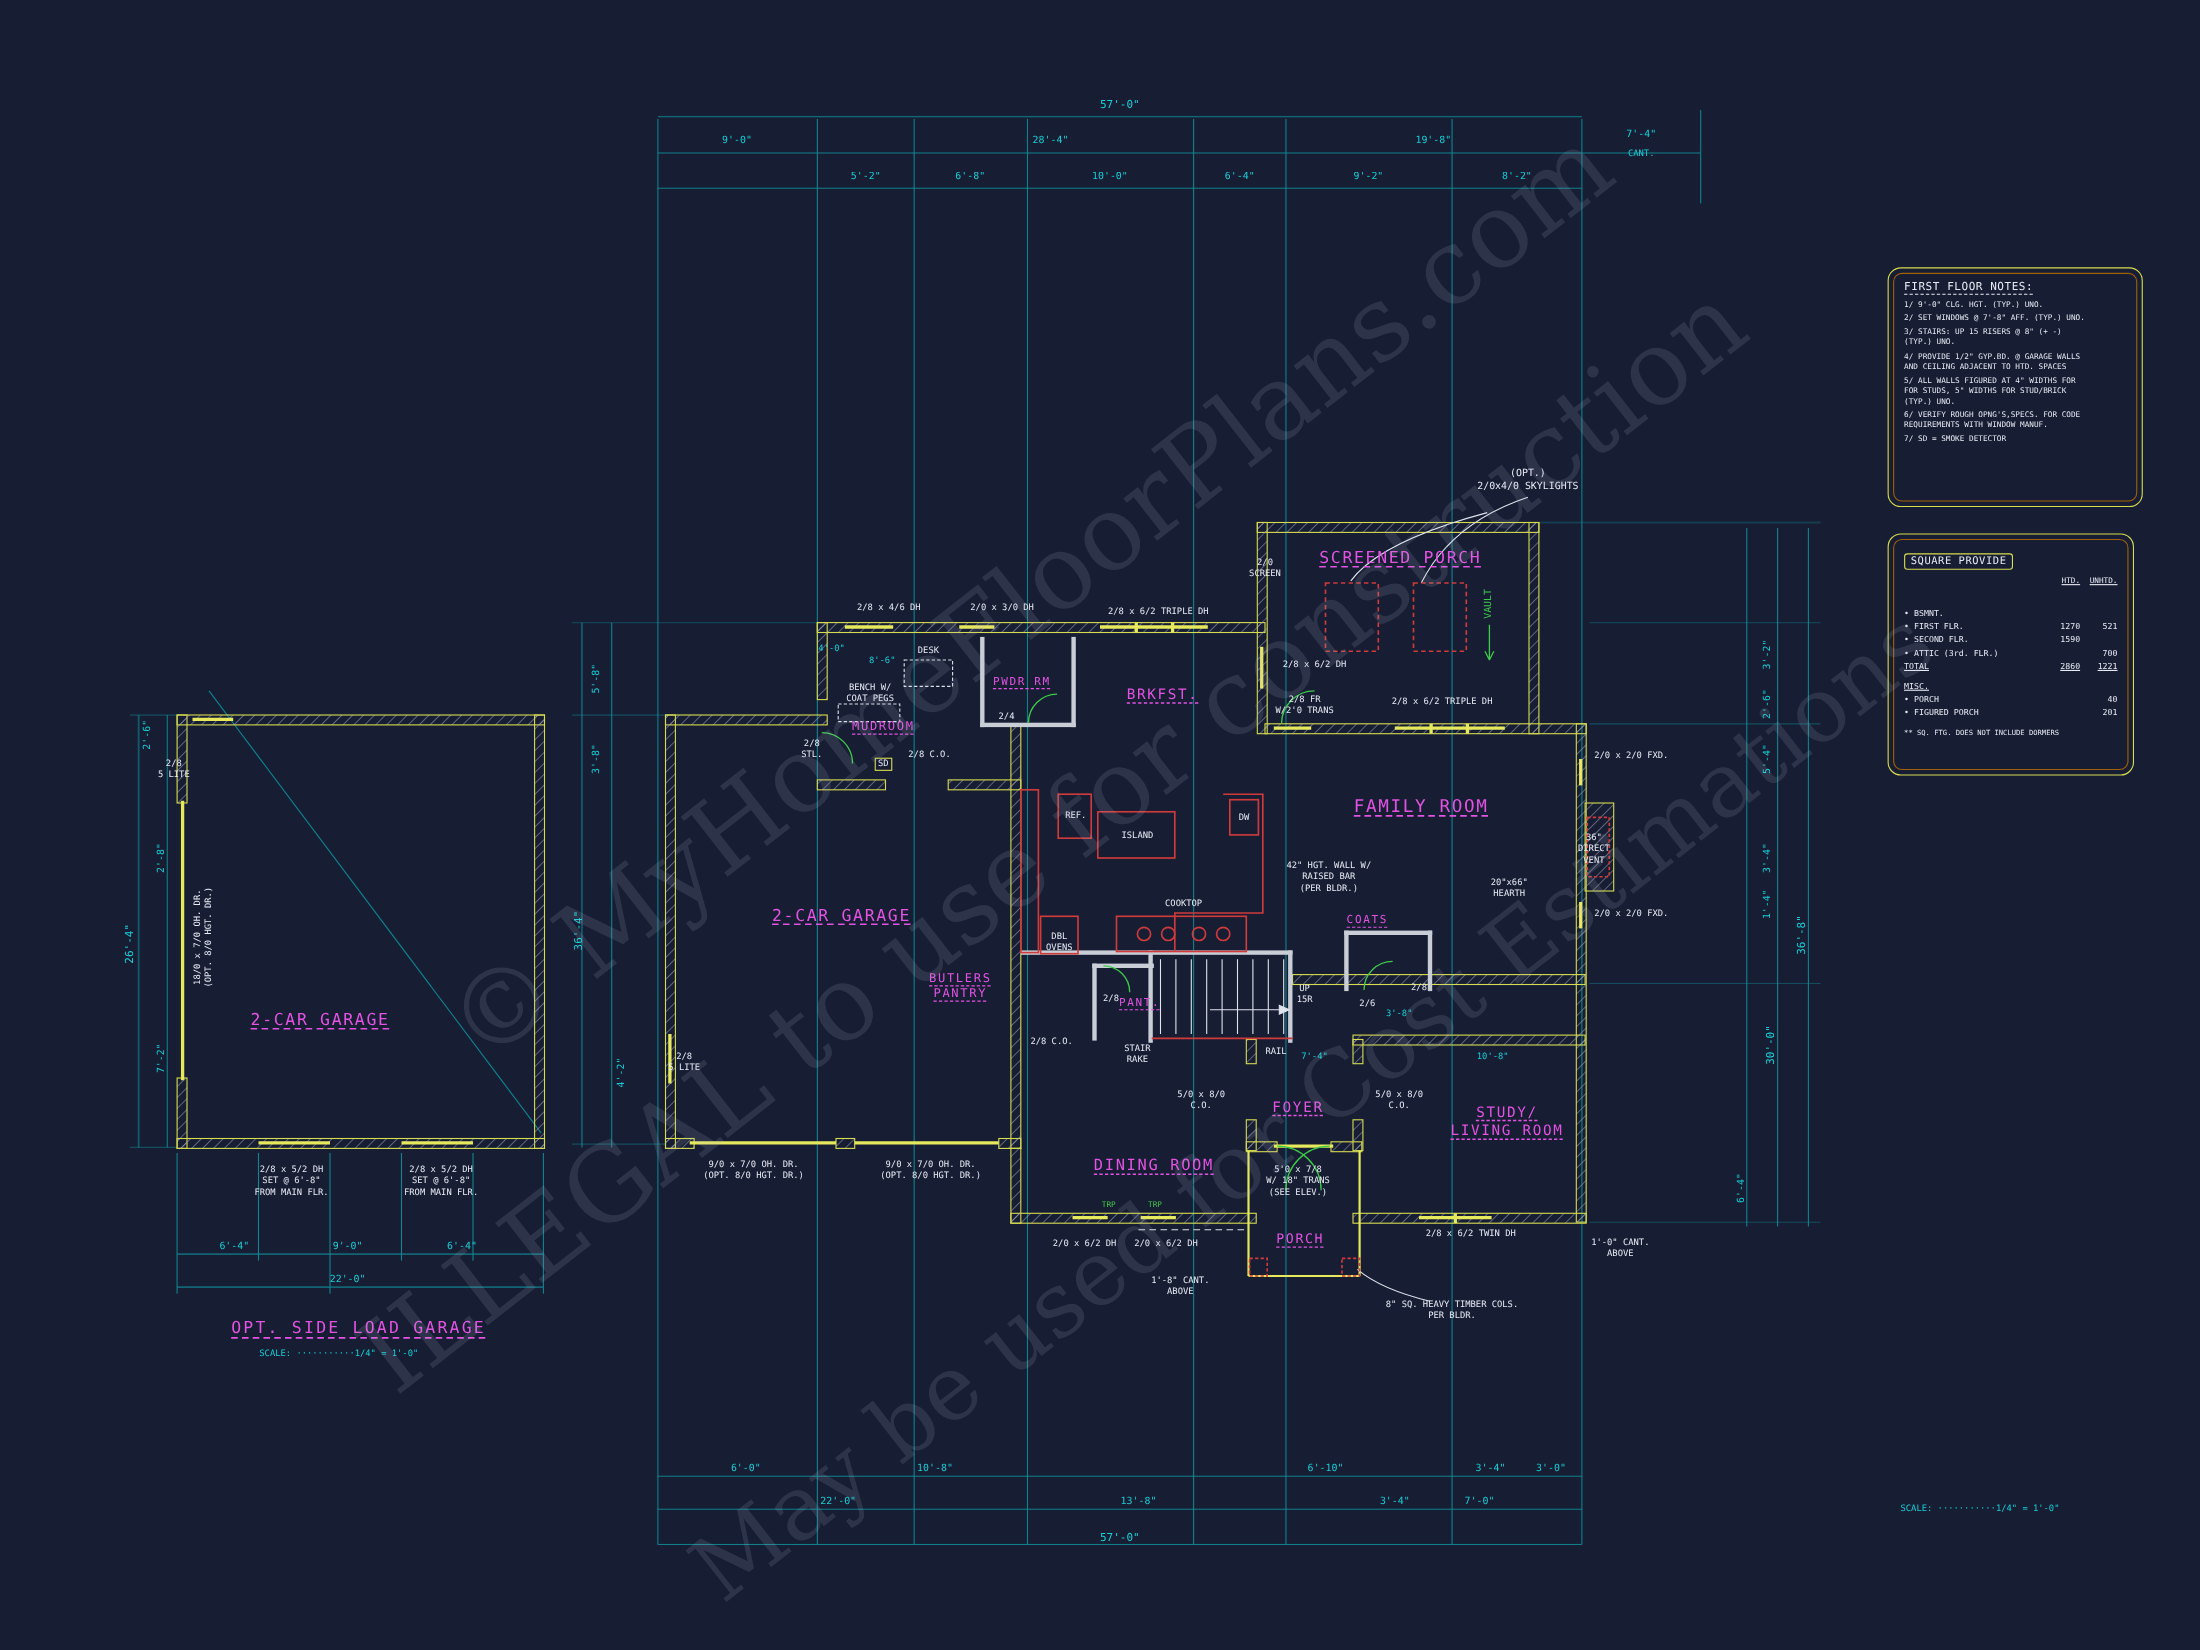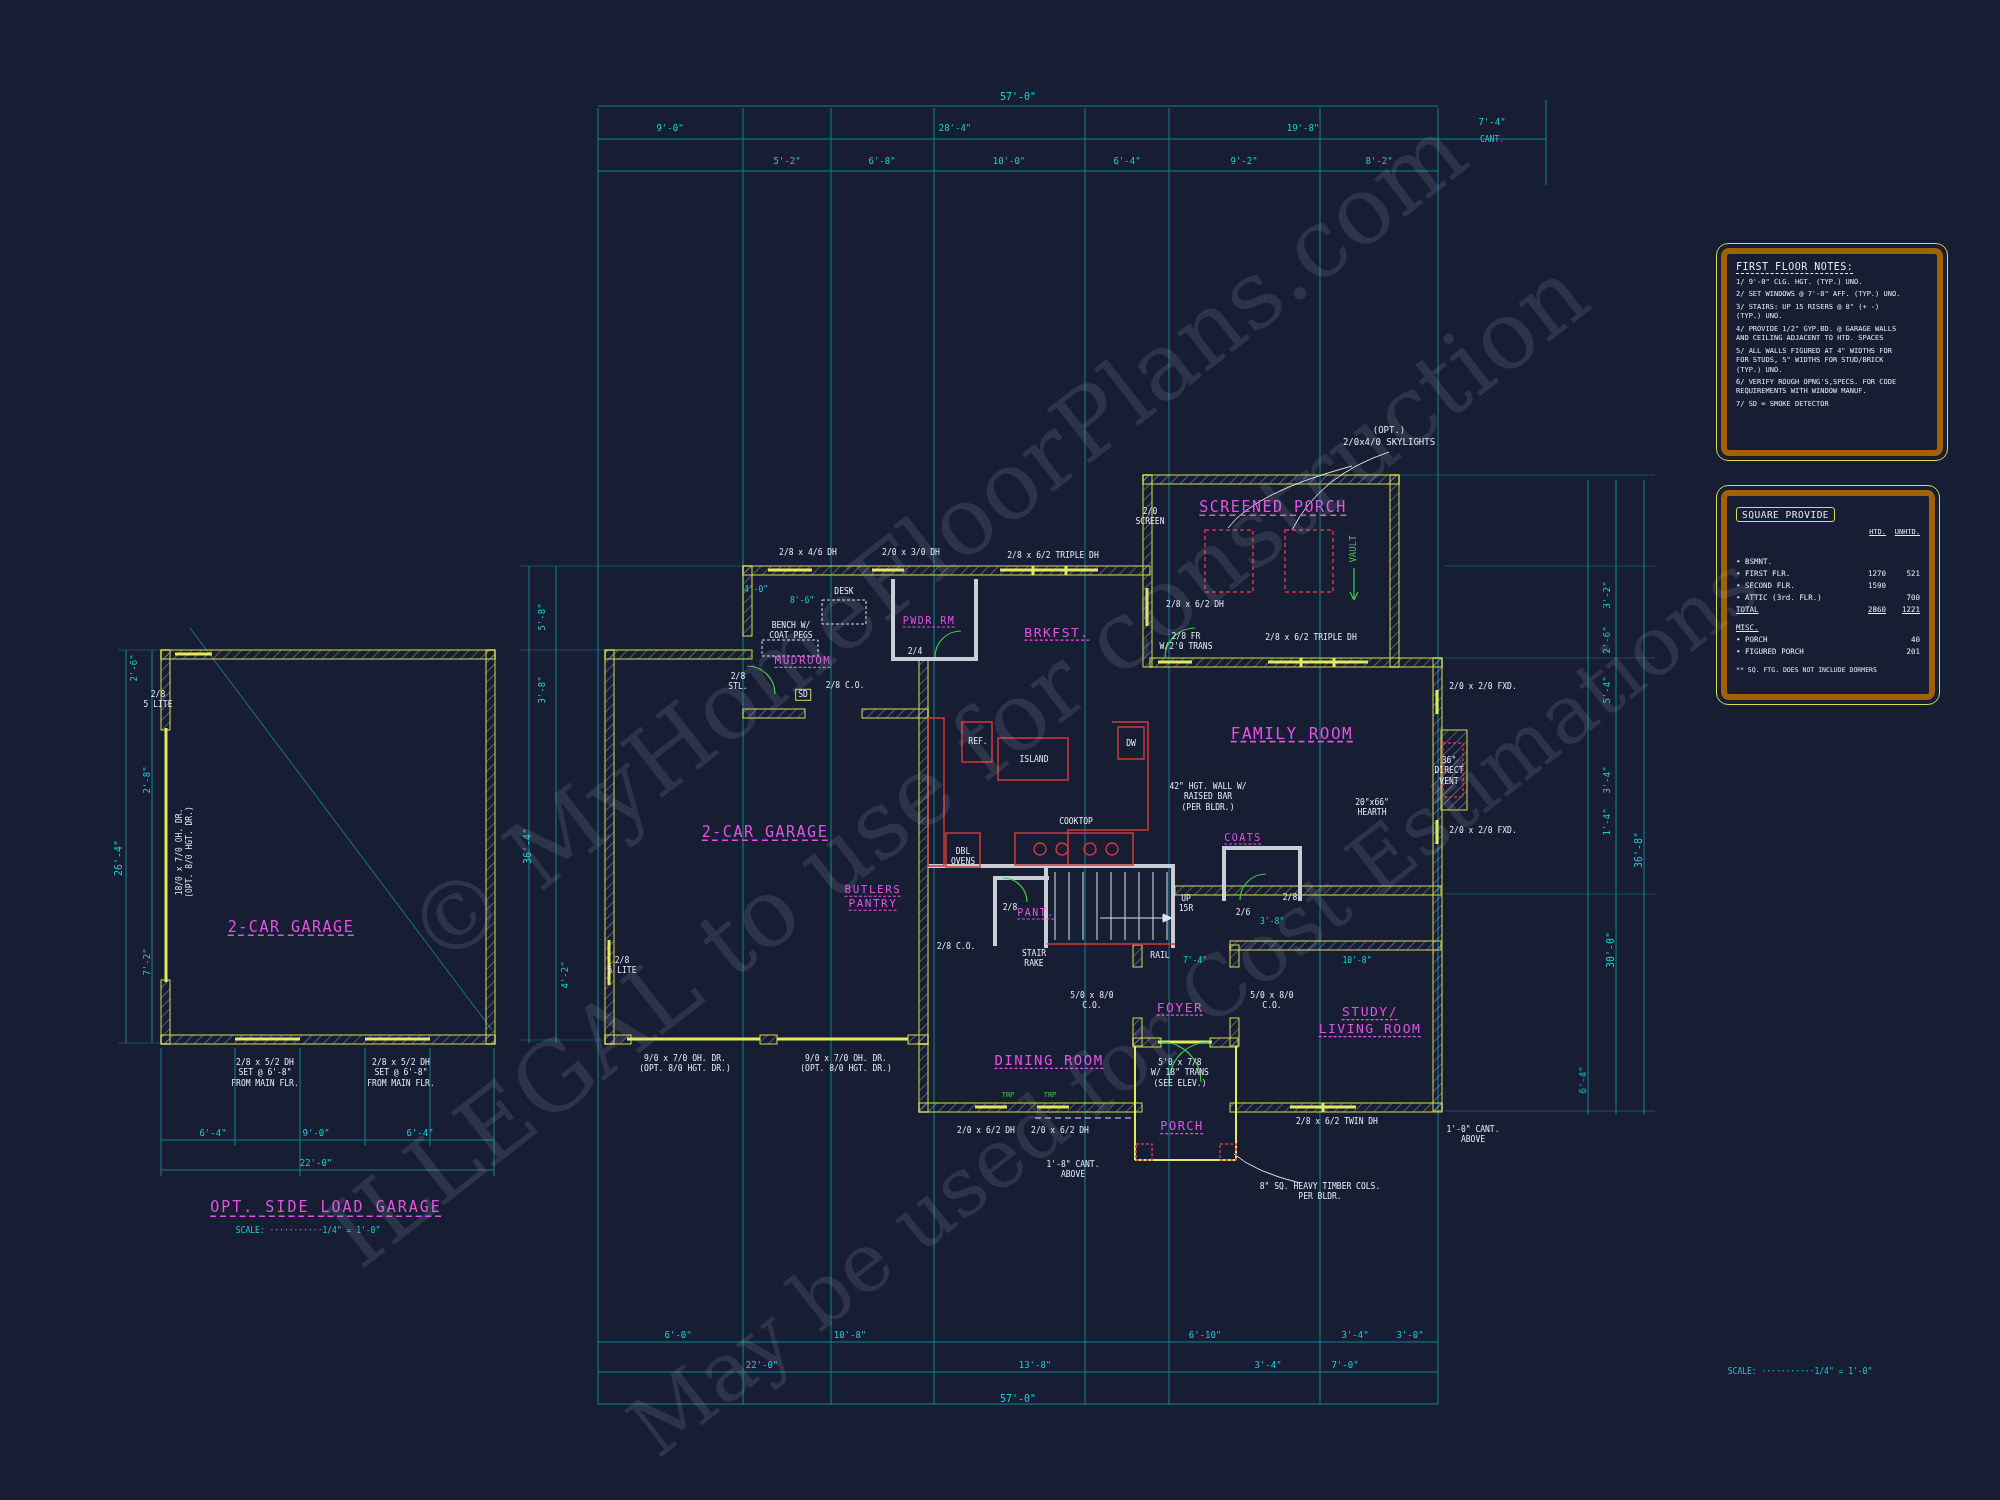--- a/index.html
+++ b/index.html
@@ -13,21 +13,21 @@
   .sm{font-size:8px}
   .lg{font-size:10px}
   .v{transform:translate(-50%,-50%) rotate(-90deg)}
   .rm{color:#e253e2;font-size:15px;letter-spacing:1.5px;text-decoration:underline;text-decoration-style:dashed;text-underline-offset:3px}
   .sdbox{border:1px solid #d8dc50;padding:0 2px;background:#171d33}
   .ttl{color:#e253e2;font-size:26px;letter-spacing:3px;text-decoration:underline;text-decoration-style:dashed;text-underline-offset:5px}
   .ttl2{color:#e253e2;font-size:15px;letter-spacing:2px;text-decoration:underline;text-decoration-style:dashed;text-underline-offset:4px}
   .wm{position:absolute;color:#b4bcd4;opacity:.14;font-family:"DejaVu Serif",serif;
       transform-origin:0 50%;transform:rotate(-38deg);white-space:nowrap;z-index:8}
   .box{position:absolute;border:1px solid #d8dc50;border-radius:12px;padding:4px;z-index:6}
-  .box-inner{border:6px solid #a16207;border-radius:8px;width:100%;height:100%;padding:7px 9px;color:#e8ebf4}
+  .box-inner{border:1px solid #a16207;border-radius:8px;width:100%;height:100%;padding:7px 9px;color:#e8ebf4}
   .nb-title{font-size:10px;letter-spacing:.5px;text-decoration:underline;text-decoration-style:dashed;text-underline-offset:3px;margin-bottom:6px}
   .nb-item{font-size:7px;line-height:1.35;margin-bottom:3px;white-space:pre-line}
   .sq-title{display:inline-block;border:1px solid #d8dc50;border-radius:3px;padding:1px 5px;font-size:9.5px;letter-spacing:.5px;margin-bottom:6px}
   .sq-head{display:flex;justify-content:flex-end;font-size:7px;margin-bottom:20px}
   .sq-h{width:34px;text-align:right;text-decoration:underline;color:#e8ebf4}
   .sq-row{display:flex;font-size:7.5px;line-height:1.6}
   .sq-l{flex:1;white-space:nowrap}
   .sq-v{width:34px;text-align:right}
   .sq-tot .sq-l,.sq-tot .sq-v{text-decoration:underline}
   .sq-misc{font-size:7.5px;text-decoration:underline;margin-top:6px;line-height:1.6}

